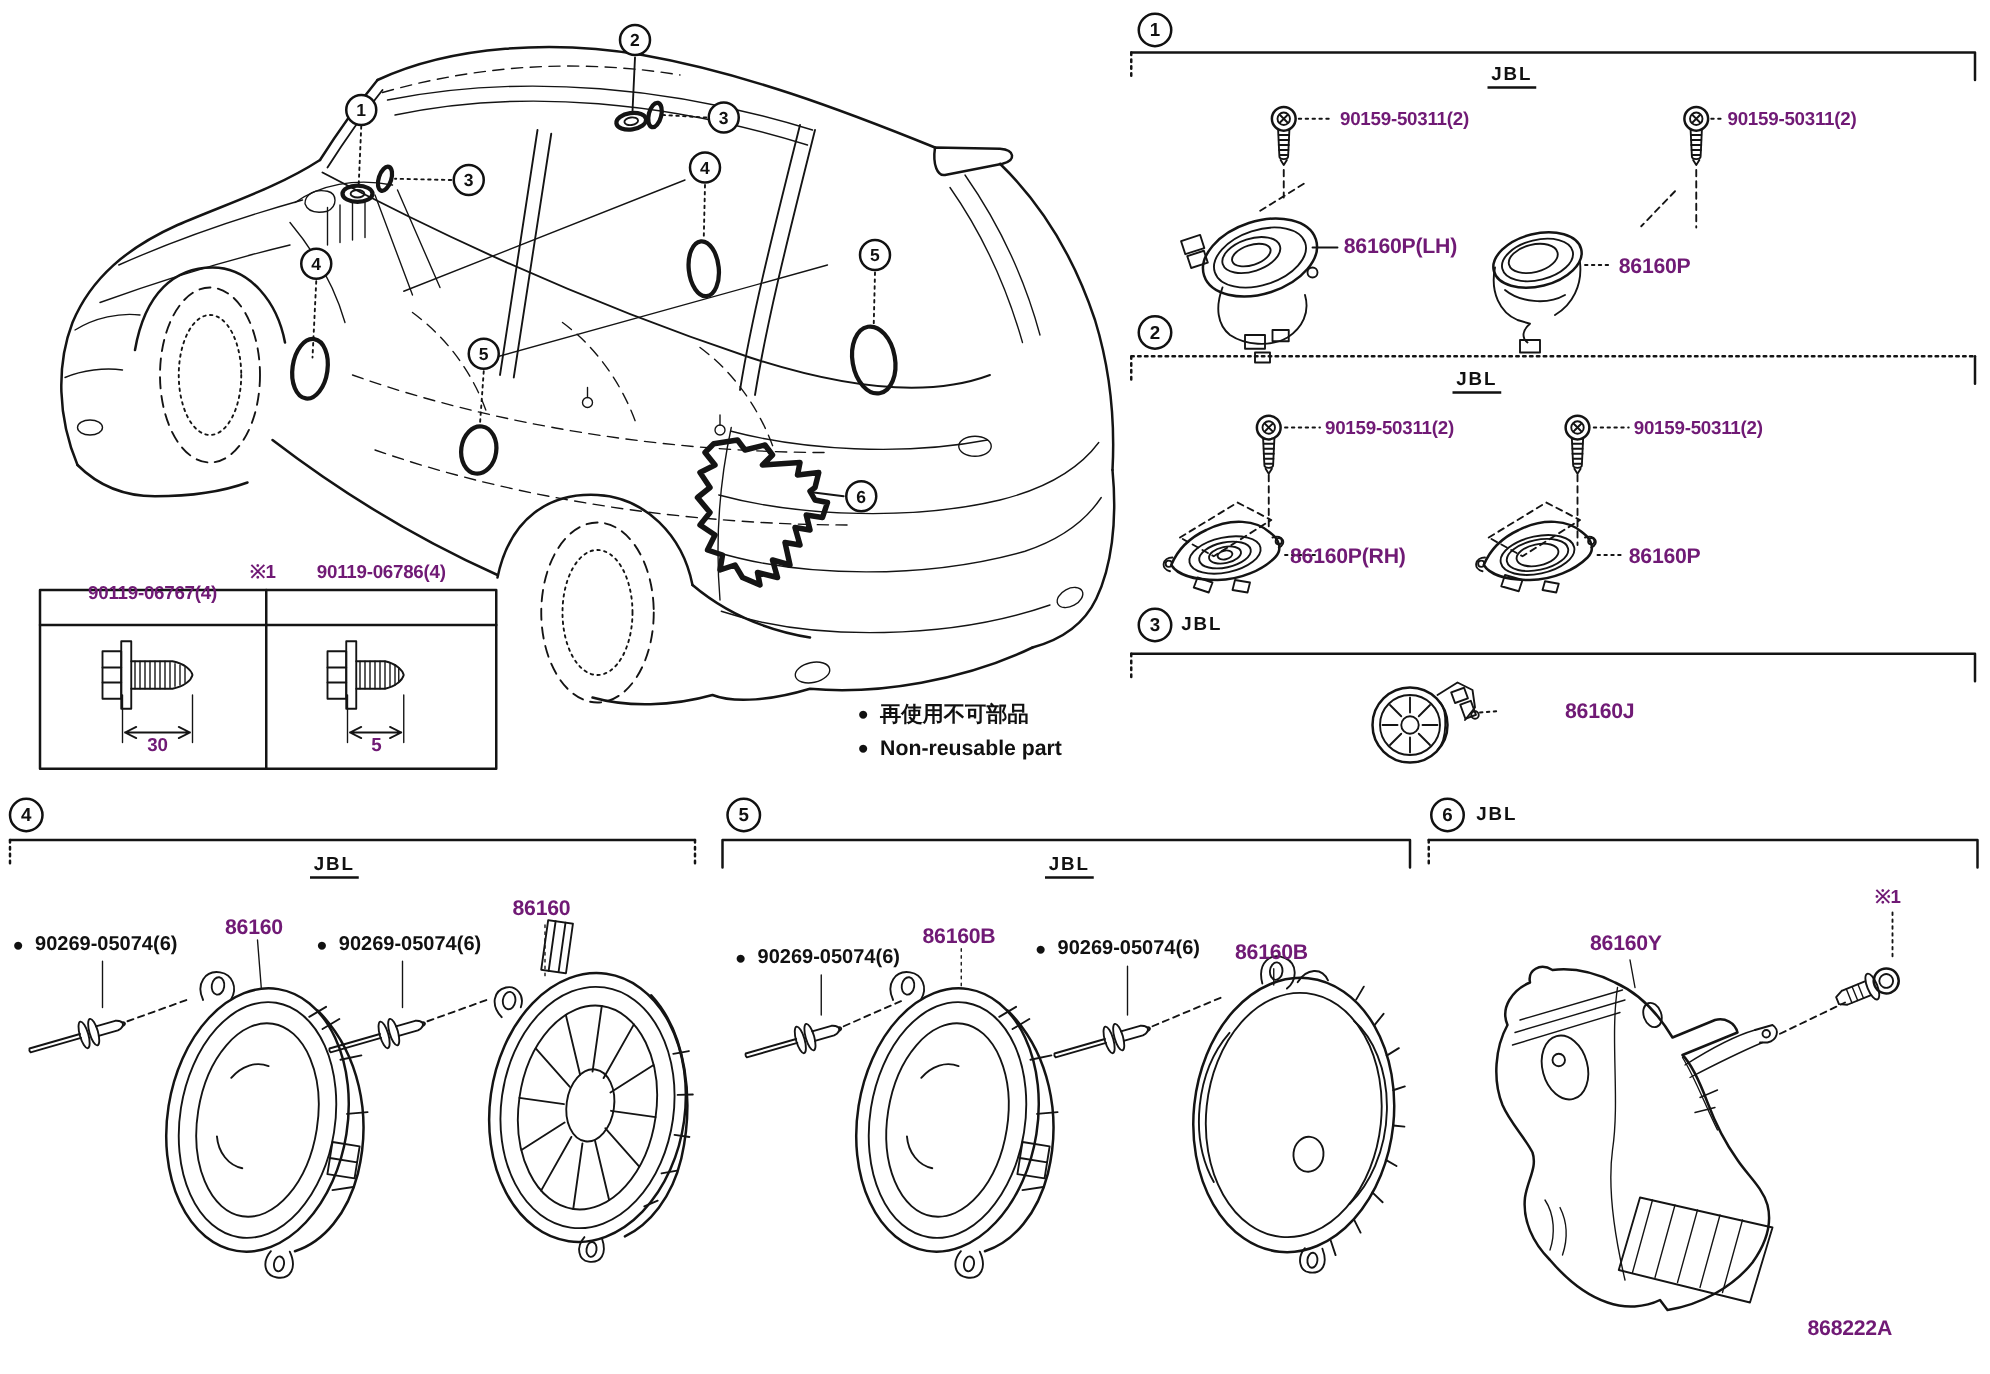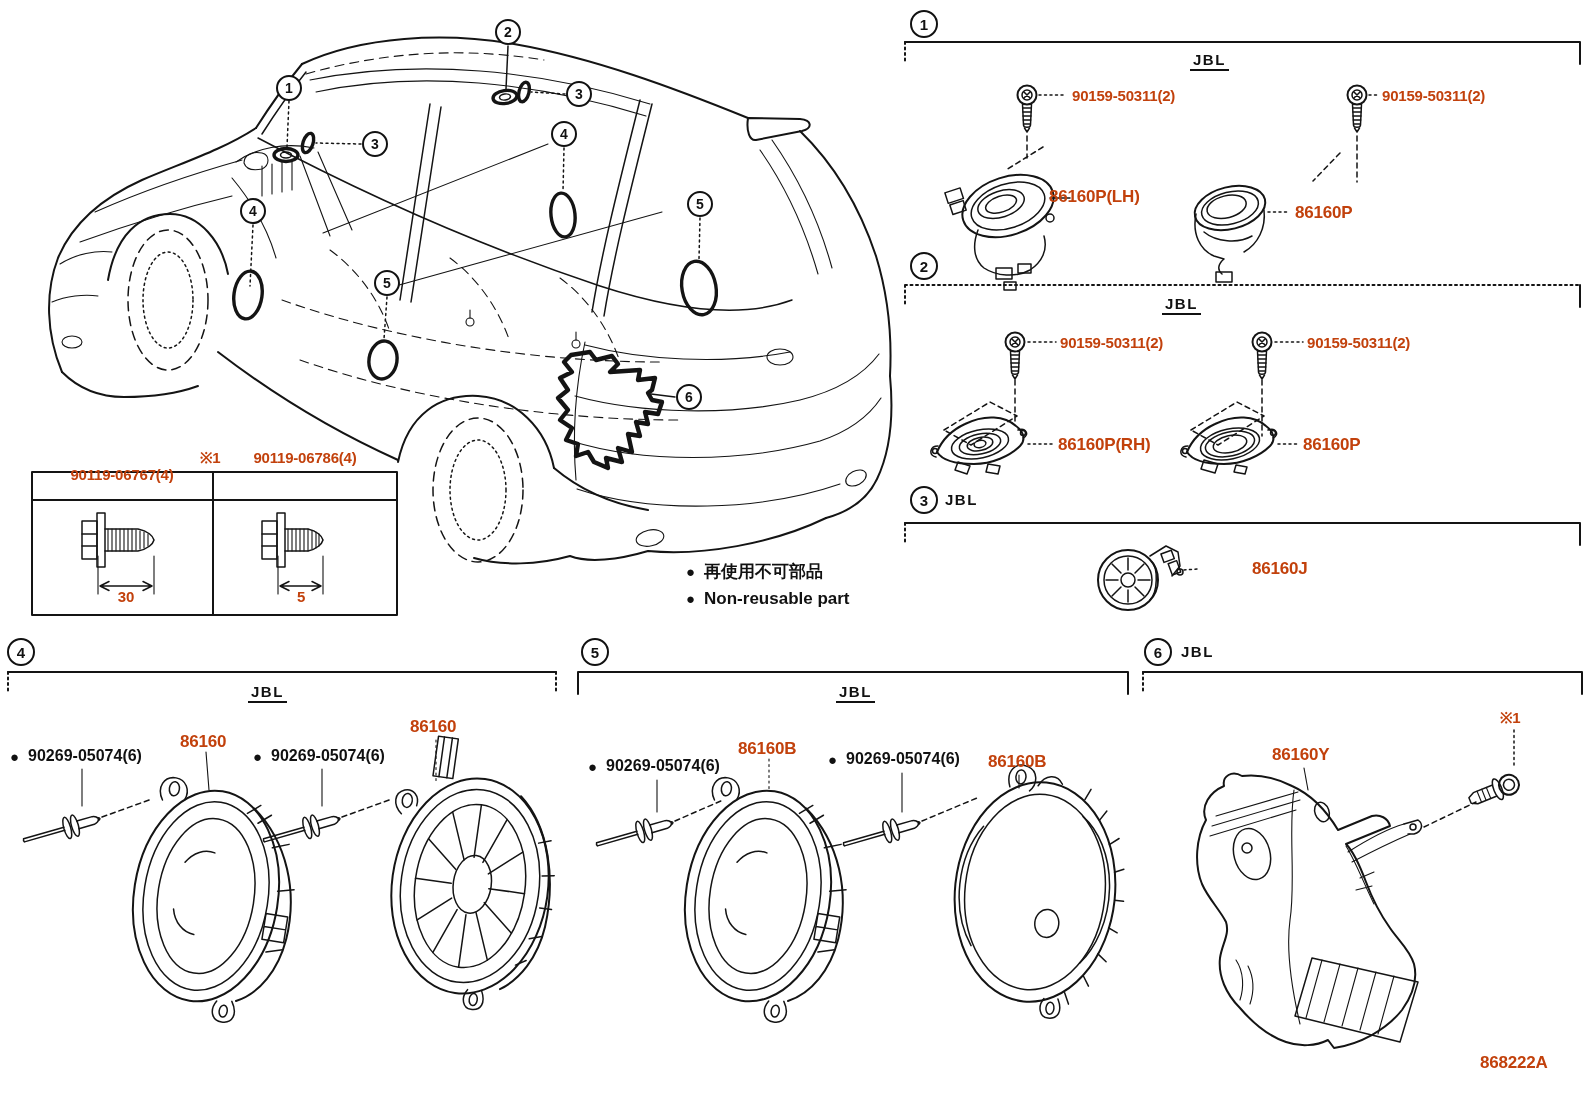--- a/index.html
+++ b/index.html
@@ -7,21 +7,21 @@
          font-family:"Liberation Sans",sans-serif;color:#111;}
   #art{position:absolute;left:0;top:0;}
   #art *{stroke:#141414;fill:none;stroke-width:1.5;stroke-linecap:round;stroke-linejoin:round;}
   #art .w2{stroke-width:2;}
   #art .w1{stroke-width:1.1;}
   #art .sp{stroke-width:3.4;}
   #art .blob{stroke-width:4.4;}
   #art .d{stroke-dasharray:9 6;}
   #art .dd{stroke-dasharray:5 4;}
   #art .dt{stroke-dasharray:2 3.5;}
-  .lbl{position:absolute;font:bold 15px "Liberation Sans",sans-serif;color:#c2410c;
+  .lbl{position:absolute;font:bold 15px "Liberation Sans",sans-serif;color:#701a75;
        white-space:nowrap;line-height:1;letter-spacing:-0.2px;}
   .lbl-lg{font-size:17px;}
   .jbl{position:absolute;font:bold 15px "Liberation Sans",sans-serif;letter-spacing:1.5px;
        border-bottom:2px solid #111;padding:0 3px 2px 3px;line-height:1;}
   .jbl.plain{border-bottom:none;}
   .callout{position:absolute;width:26px;height:26px;border:2px solid #111;border-radius:50%;
        background:#fff;display:flex;align-items:center;justify-content:center;
        font:bold 14px "Liberation Sans",sans-serif;box-sizing:border-box;line-height:1;}
   .callout.big{width:28px;height:28px;font-size:15px;}
   .note{position:absolute;display:flex;align-items:center;gap:9px;
@@ -327,26 +327,26 @@
 <div class="jbl plain" style="left:942px;top:492px">JBL</div>
 <div class="callout big" style="left:7px;top:638px">4</div>
 <div class="jbl" style="left:248px;top:684px">JBL</div>
 <div class="callout big" style="left:581px;top:638px">5</div>
 <div class="jbl" style="left:836px;top:684px">JBL</div>
 <div class="callout big" style="left:1144px;top:638px">6</div>
 <div class="jbl plain" style="left:1178px;top:644px">JBL</div>
 
 <div class="lbl" style="left:1072px;top:88px">90159-50311(2)</div>
 <div class="lbl" style="left:1382px;top:88px">90159-50311(2)</div>
-<div class="lbl lbl-lg" style="left:1049px;top:188px">86160P(LH)</div>
+<div class="lbl lbl-lg" style="left:1075px;top:188px">86160P(LH)</div>
 <div class="lbl lbl-lg" style="left:1295px;top:204px">86160P</div>
 
 <div class="lbl" style="left:1060px;top:335px">90159-50311(2)</div>
 <div class="lbl" style="left:1307px;top:335px">90159-50311(2)</div>
-<div class="lbl lbl-lg" style="left:1058px;top:436px">86160P(RH)</div>
+<div class="lbl lbl-lg" style="left:1032px;top:436px">86160P(RH)</div>
 <div class="lbl lbl-lg" style="left:1303px;top:436px">86160P</div>
 
 <div class="lbl lbl-lg" style="left:1252px;top:560px">86160J</div>
 
 <div class="note" style="left:10px;top:748px;font-size:16px">
   <span class="b">●</span>
       <span>90269-05074(6)</span>
 </div>
 <div class="lbl lbl-lg" style="left:180px;top:733px">86160</div>
 <div class="note" style="left:253px;top:748px;font-size:16px">
@@ -377,15 +377,15 @@
 
 <div class="note" style="left:686px;top:563px">
   <span class="b">●</span>
       <span>再使用不可部品</span>
 </div>
 <div class="note" style="left:686px;top:590px">
   <span class="b">●</span>
       <span>Non-reusable part</span>
 </div>
 
-<div class="lbl lbl-lg" style="left:1480px;top:1054px">868222A</div>
+<div class="lbl lbl-lg" style="left:1446px;top:1054px">868222A</div>
 
 </div>
 
 </body></html>

